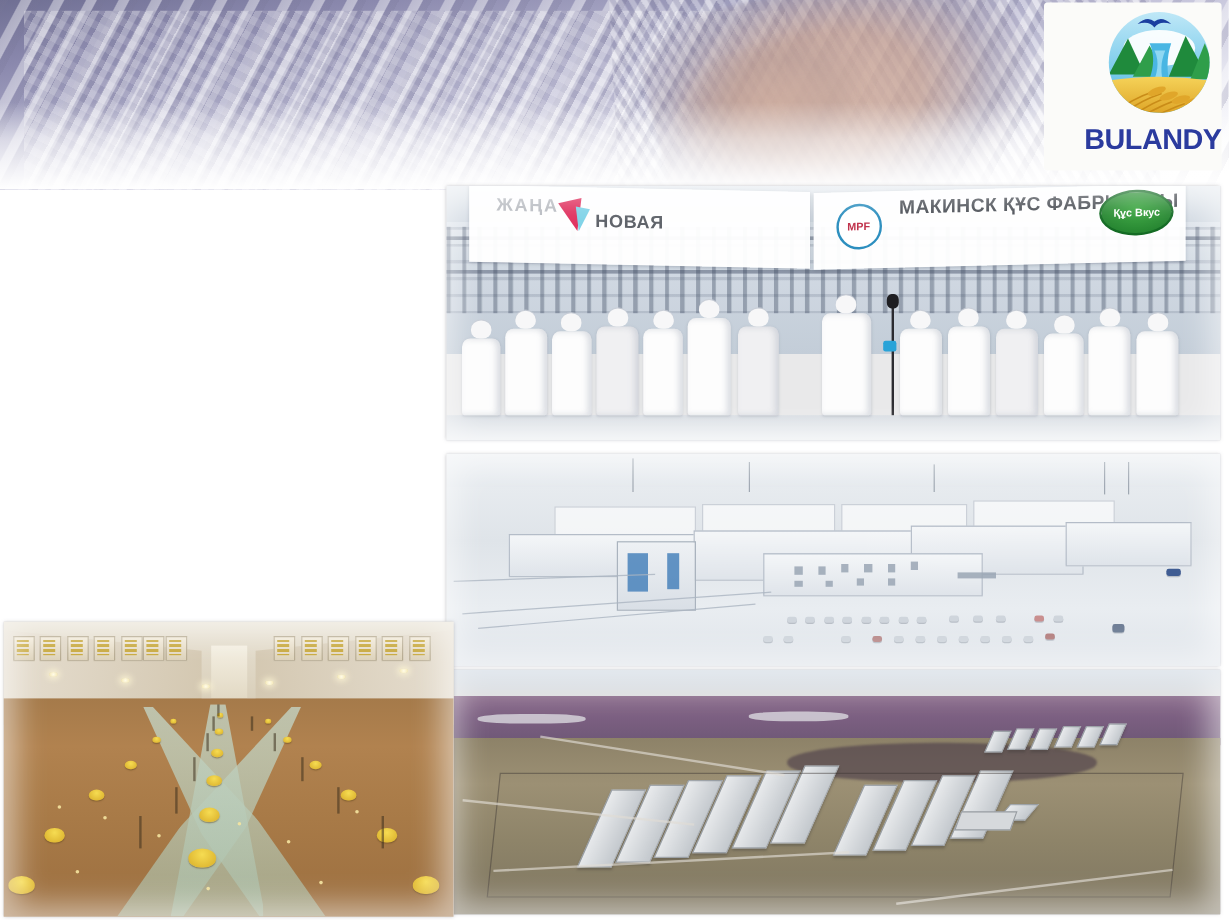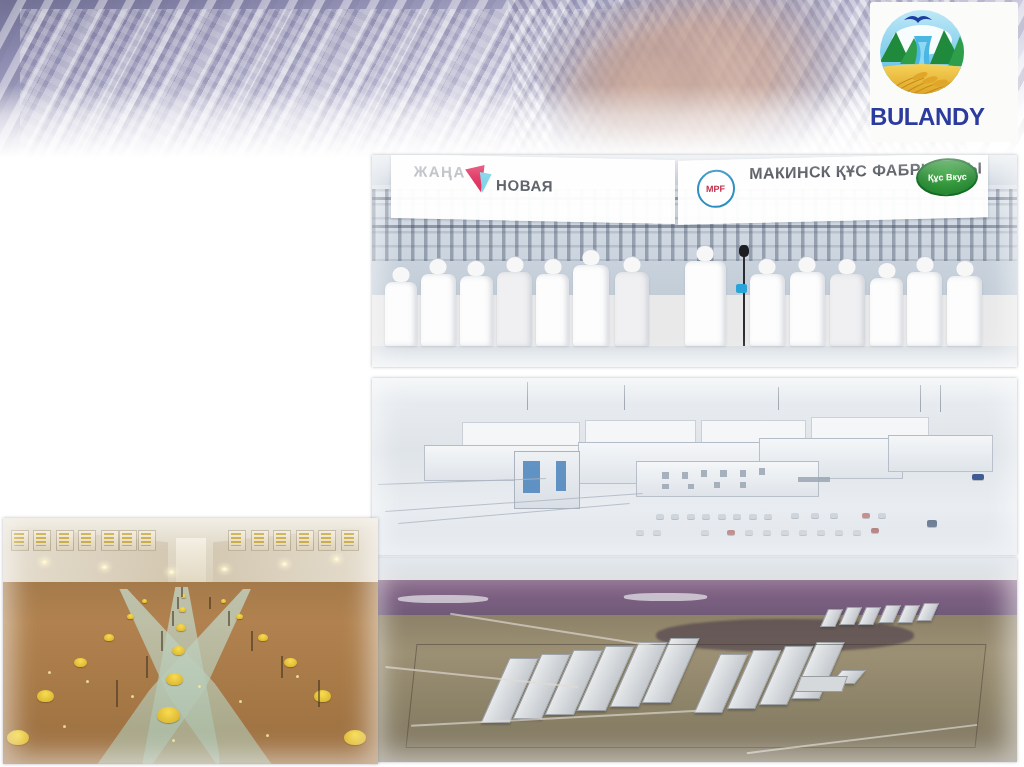--- a/index.html
+++ b/index.html
@@ -42,21 +42,21 @@
       background:linear-gradient(180deg,rgba(255,255,255,0) 0%,rgba(255,255,255,.55) 42%,#ffffff 100%);}
 
   .title{position:absolute;left:40px;top:57px;width:620px;z-index:7;
          color:#ffffff;font-size:31px;font-weight:bold;line-height:1.22;
          letter-spacing:.6px;text-transform:uppercase;
          text-shadow:0 1px 3px rgba(60,58,92,.55),0 0 10px rgba(90,88,130,.35);}
 
   
   .logo{position:absolute;right:6px;top:2px;width:148px;height:140px;z-index:9;
         background:#fbfbf9;border-radius:3px;
-        display:flex;flex-direction:column;align-items:flex-start;justify-content:flex-start;
+        display:flex;flex-direction:column;align-items:flex-end;justify-content:flex-start;
         padding-top:4px;box-sizing:border-box;}
   .logo-mark{width:104px;height:96px;position:relative;}
   .logo-text{font-size:24px;font-weight:bold;color:#2b3b9e;letter-spacing:-.4px;
              margin-top:1px;text-shadow:0 1px 0 rgba(255,255,255,.8);}
 
   
   .bluebox{position:absolute;left:6px;top:168px;width:346px;height:338px;z-index:6;
            background:linear-gradient(180deg,#5b8dc9 0%,#4d80bd 45%,#4a7cb9 100%);
            border-radius:8px;
            box-shadow:0 0 0 5px #ffffff, 0 0 14px 7px rgba(255,255,255,.95),

